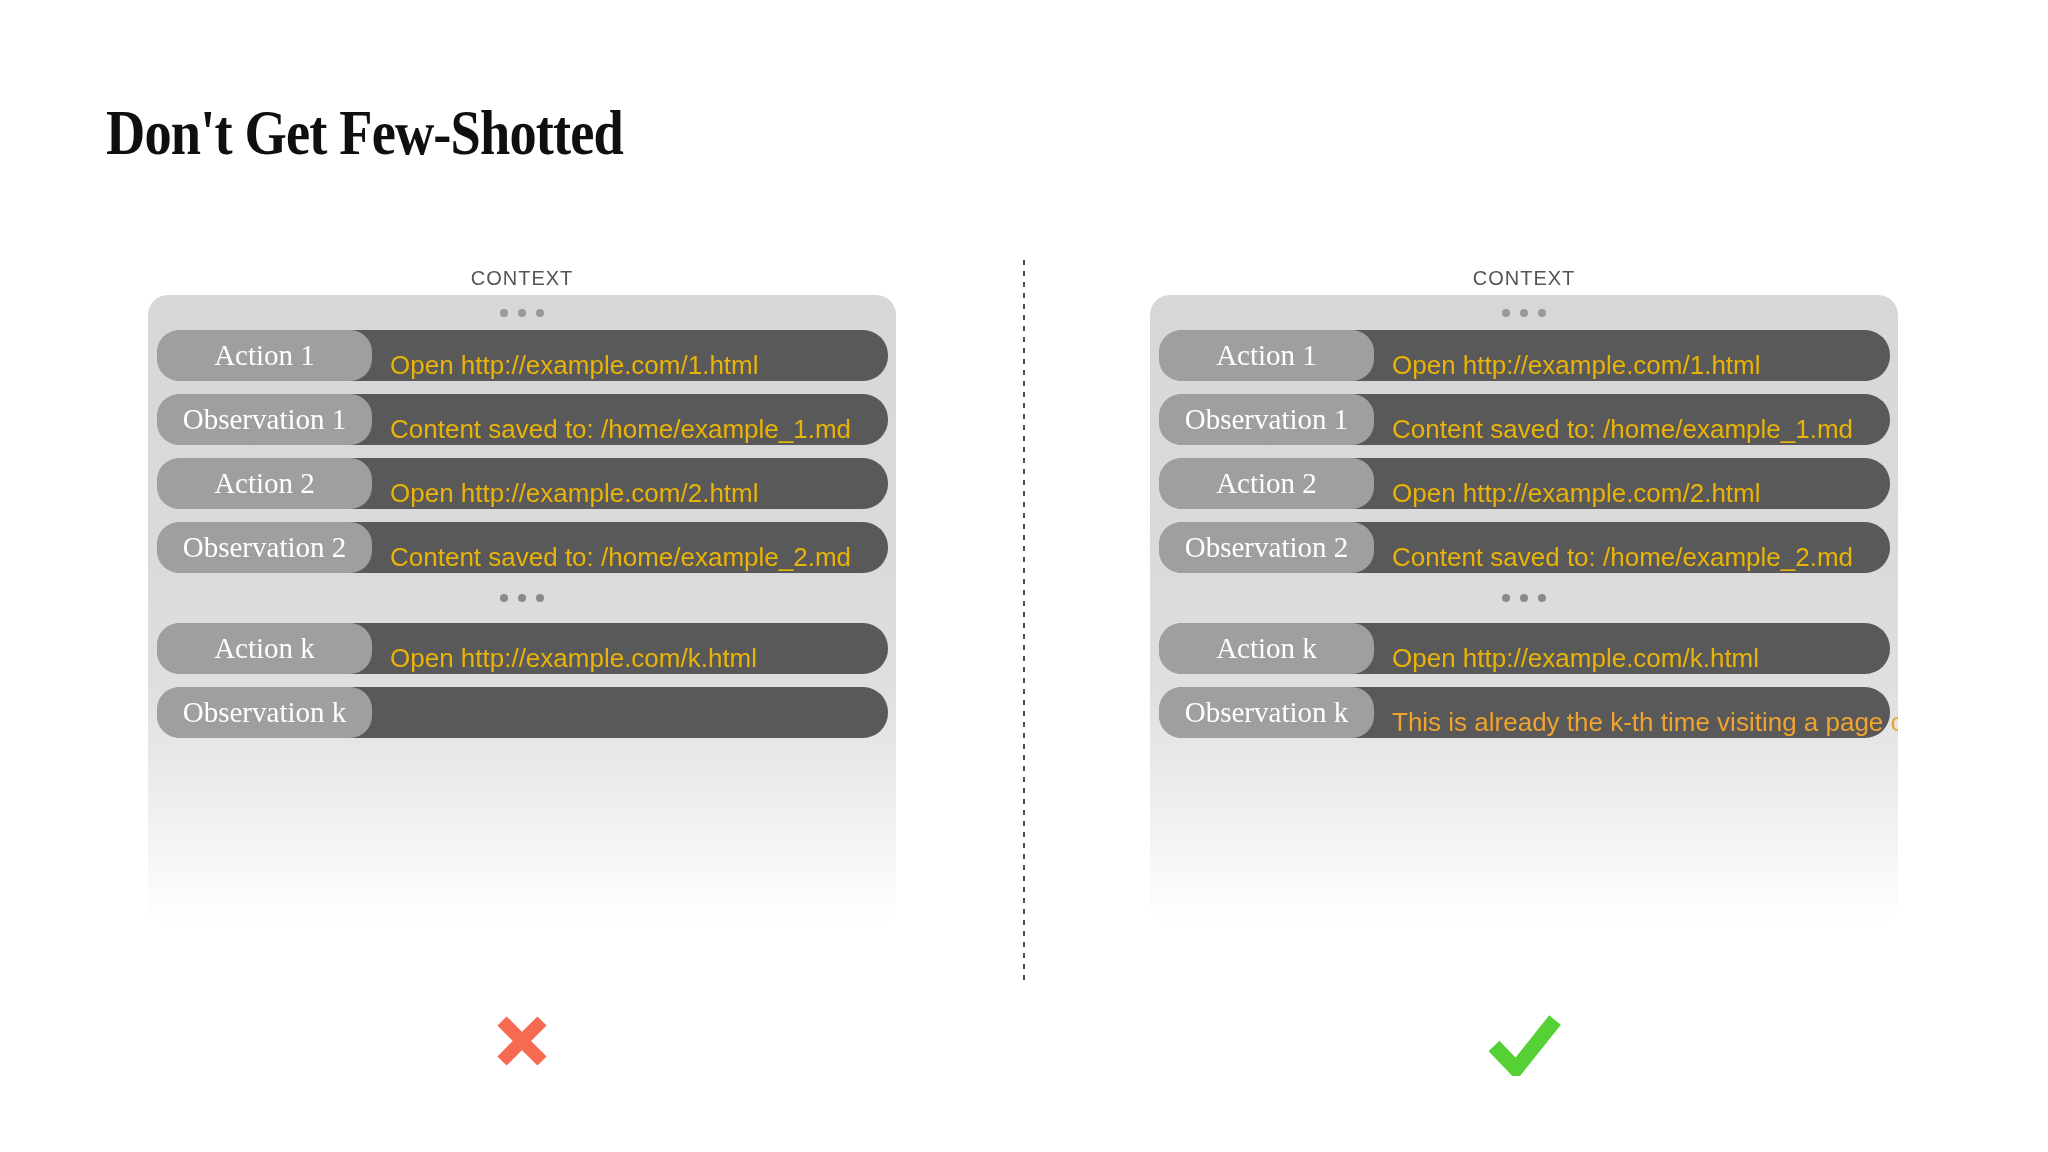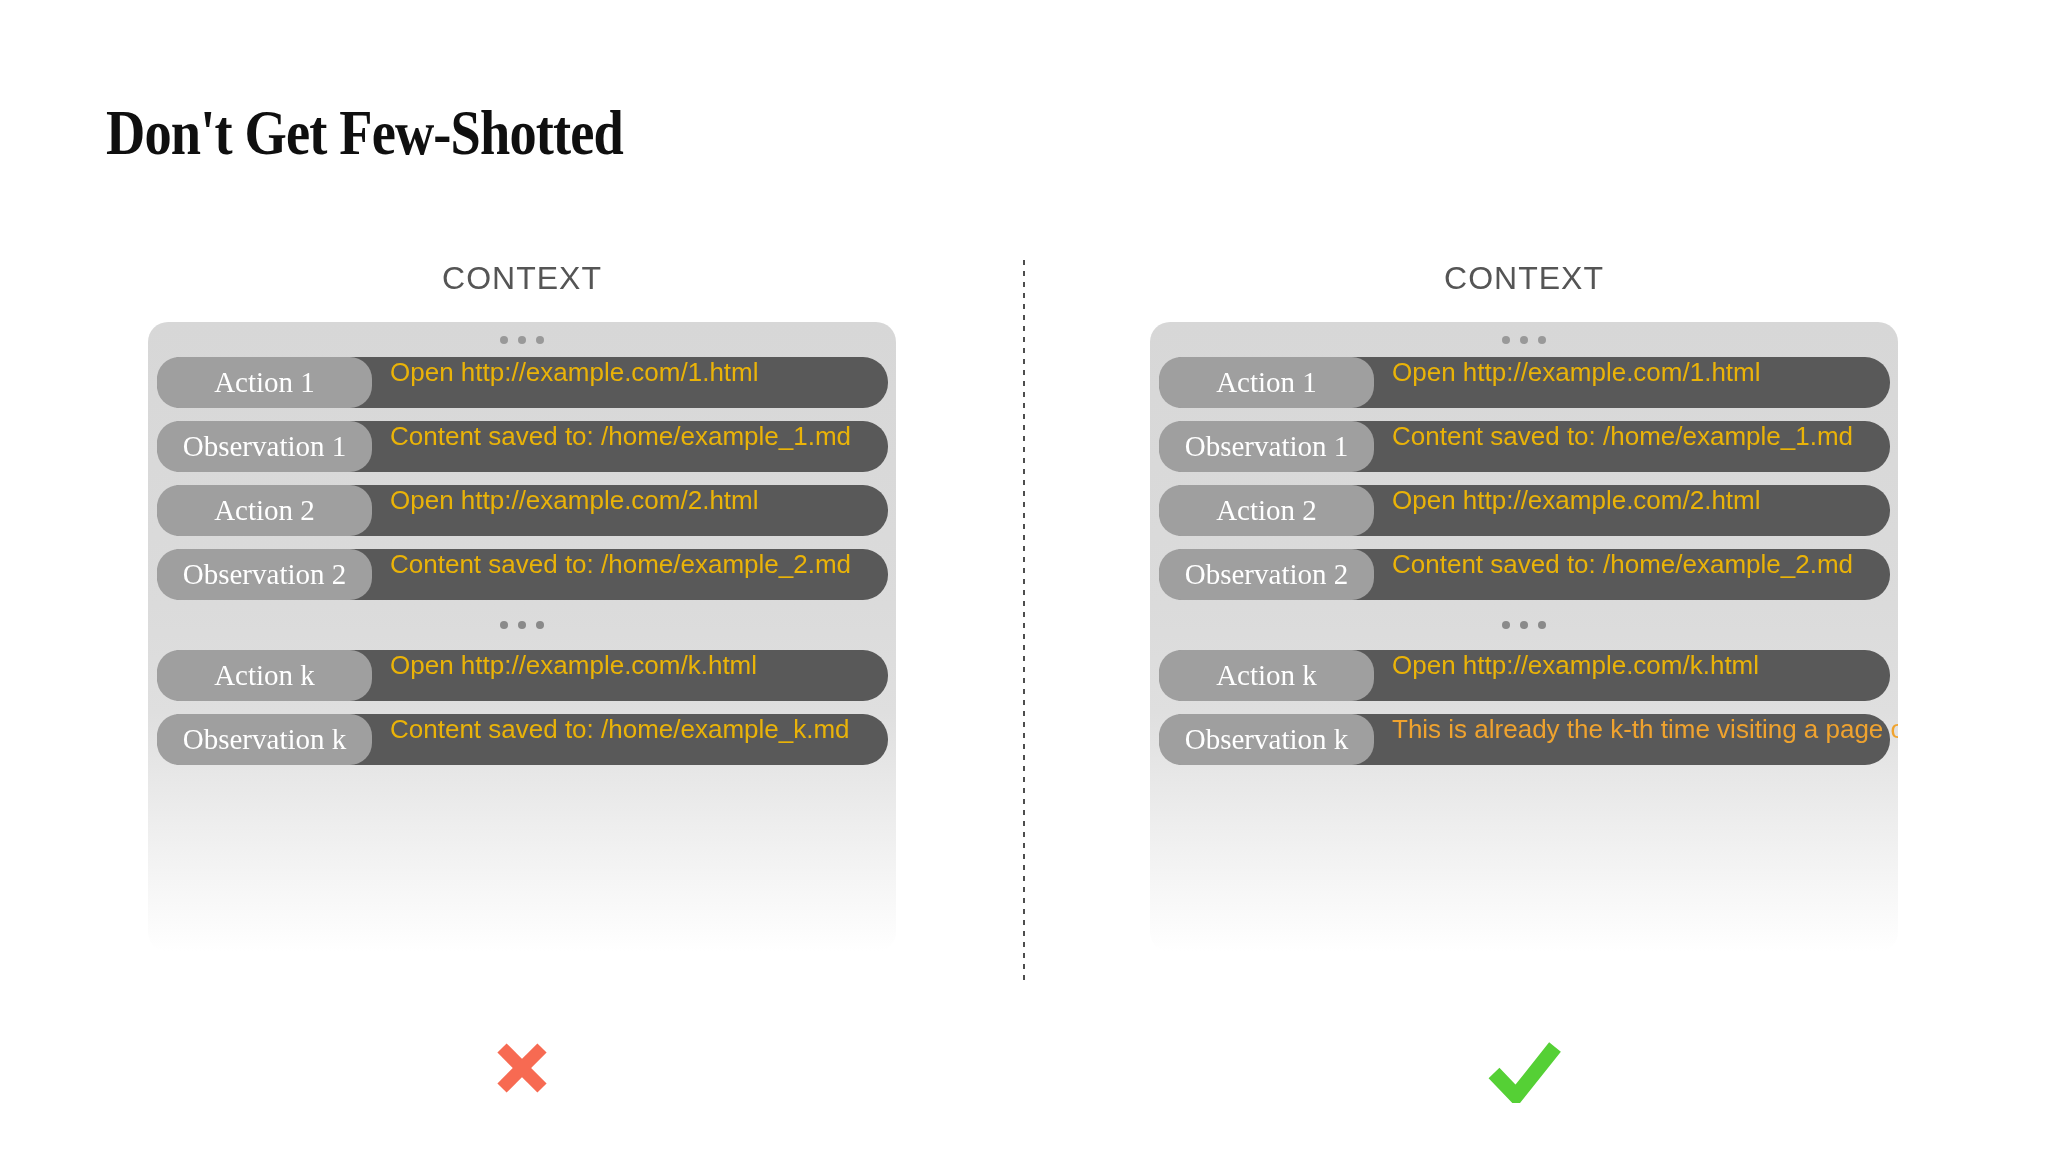--- a/index.html
+++ b/index.html
@@ -14,44 +14,44 @@
     letter-spacing: -1px; white-space: nowrap;
     transform: scaleX(0.85); transform-origin: left center;
   }
 
   
   .panel { position: absolute; top: 262px; width: 748px; }
   .panel.left  { left: 148px; }
   .panel.right { left: 1150px; }
 
   .context-label {
-    height: 32px; margin-bottom: 28px;
+    height: 32px; margin-bottom: 1px;
     display: flex; align-items: center; justify-content: center;
-    font-size: 32px; color: #555555; letter-spacing: 1px;
+    font-size: 20px; color: #555555; letter-spacing: 1px;
   }
 
   .context-box {
     height: 630px; border-radius: 20px; overflow: hidden;
     background: linear-gradient(180deg,
       #d7d7d7 0%, #dbdbdb 45%, #dfdfdf 62%,
       rgba(226,226,226,0.65) 78%, rgba(230,230,230,0) 100%);
   }
 
   .dots { display: flex; align-items: center; justify-content: center; gap: 10px; }
   .dots .dot { width: 8px; height: 8px; border-radius: 50%; background: #999999; }
   .top-dots { padding-top: 14px; height: 22px; }
   .mid-dots { height: 24px; margin-bottom: 13px; }
   .mid-dots .dot { background: #8a8a8a; }
 
   .rows-list { margin-top: 13px; }
 
   .trace-row {
     position: relative; height: 51px; margin: 0 8px 13px 9px;
     background: #595959; border-radius: 25px;
-    display: flex; align-items: flex-start;
+    display: flex; align-items: flex-end;
   }
   .row-chip {
     position: absolute; left: 0; top: 0; width: 215px; height: 51px;
     background: #9f9f9f; border-radius: 22px;
     display: flex; align-items: center; justify-content: center;
   }
   .row-chip span {
     font-family: "Liberation Serif", "DejaVu Serif", serif;
     font-size: 29px; color: #ffffff;
   }
@@ -124,21 +124,20 @@
     <div class="row-chip">
             <span>Action k</span>
           </div>
     <div class="row-content">Open http://example.com/k.html</div>
   </div>
 
   <div class="trace-row">
     <div class="row-chip">
             <span>Observation k</span>
           </div>
-    <div class="row-content">Content saved to: /home/example_k.md</div>
   </div>
 </div>
   </div>
   <div class="verdict">
     <svg width="58" height="58" viewBox="0 0 58 58">
       <line x1="9" y1="9" x2="49" y2="49" stroke-width="13" stroke-linecap="butt" stroke="#f76a52"></line>
       <line x1="49" y1="9" x2="9" y2="49" stroke-width="13" stroke-linecap="butt" stroke="#f76a52"></line>
     </svg>
   </div>
 </section>

